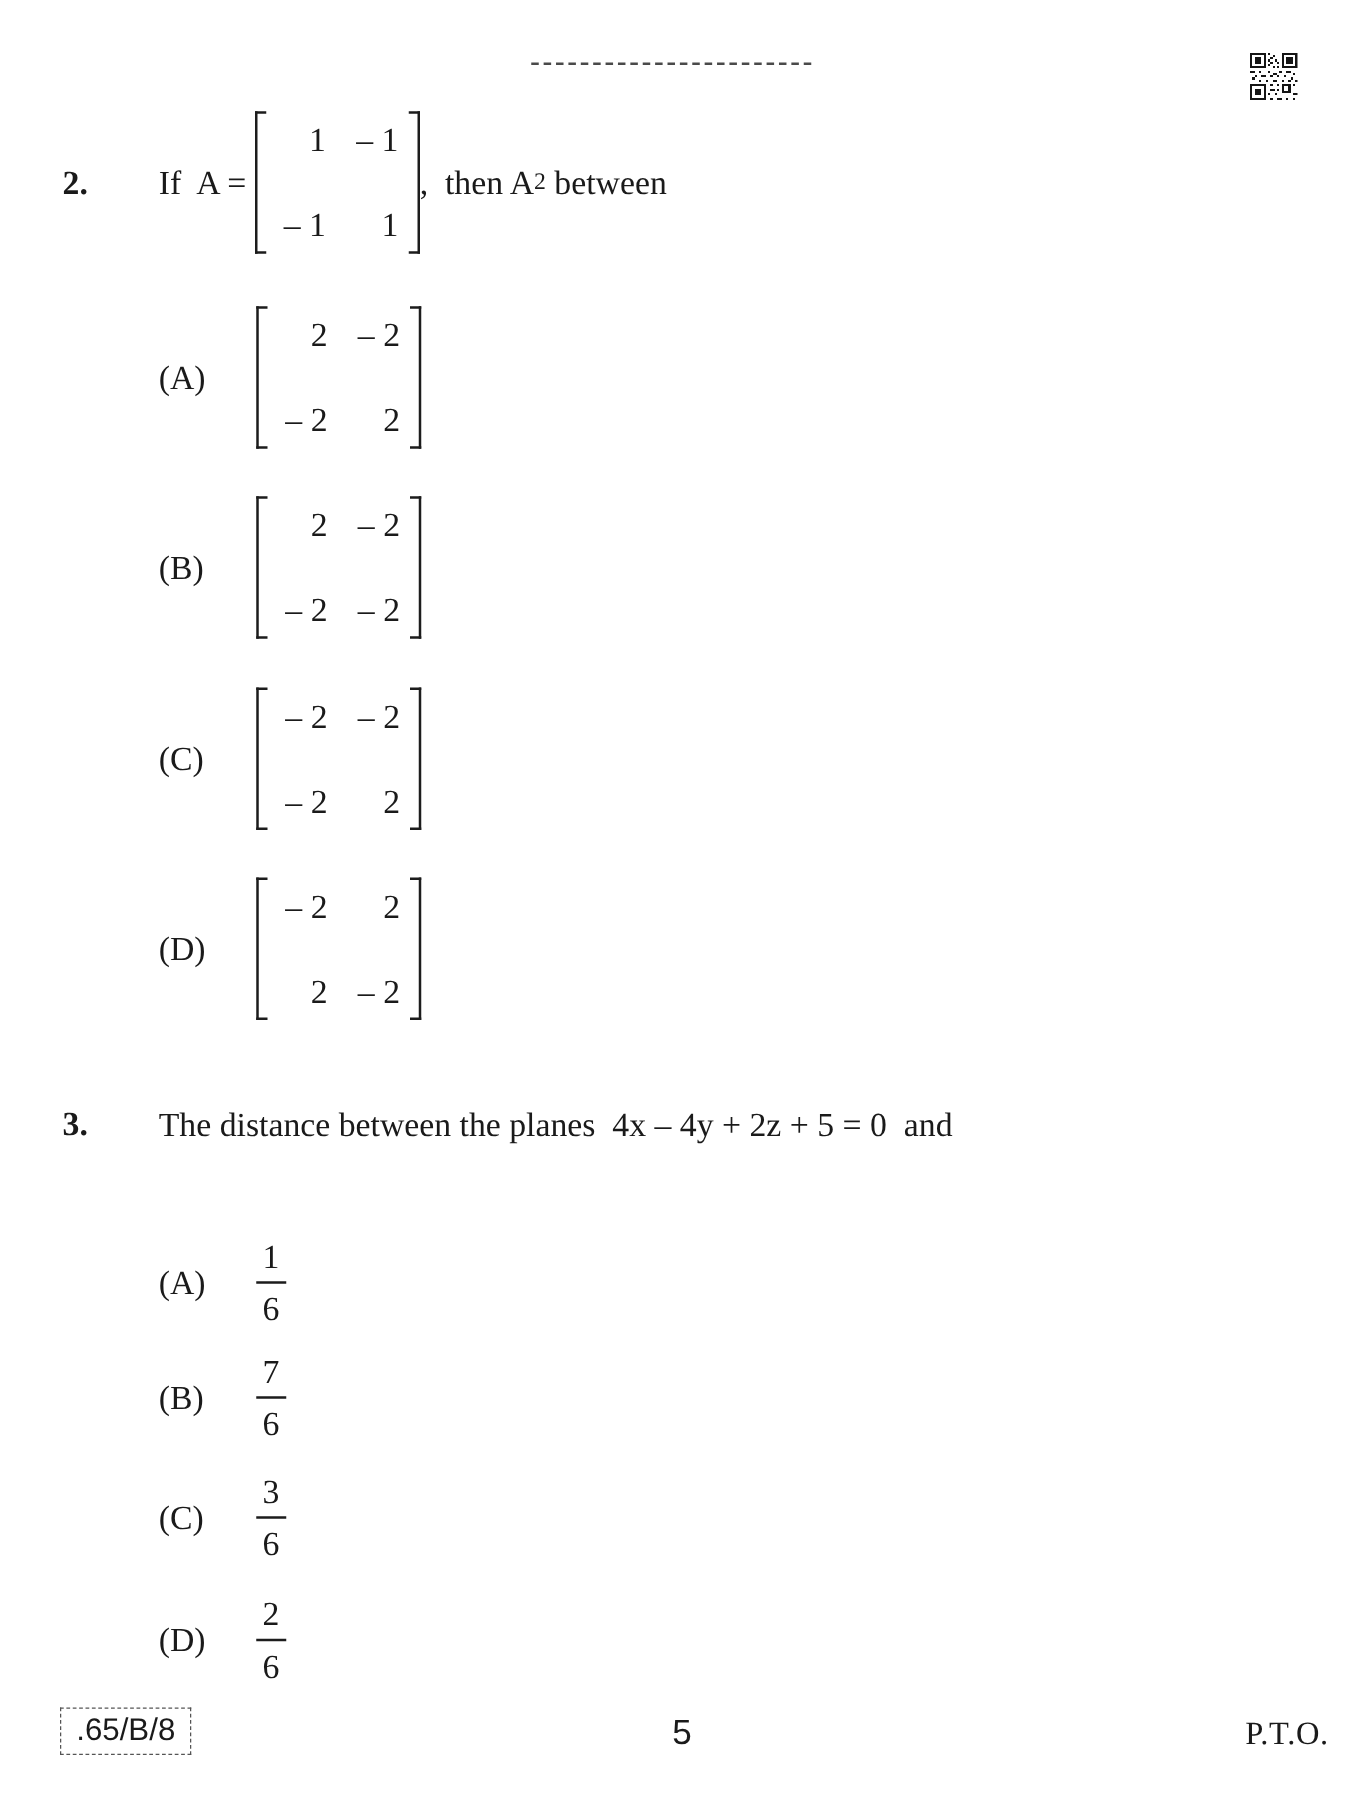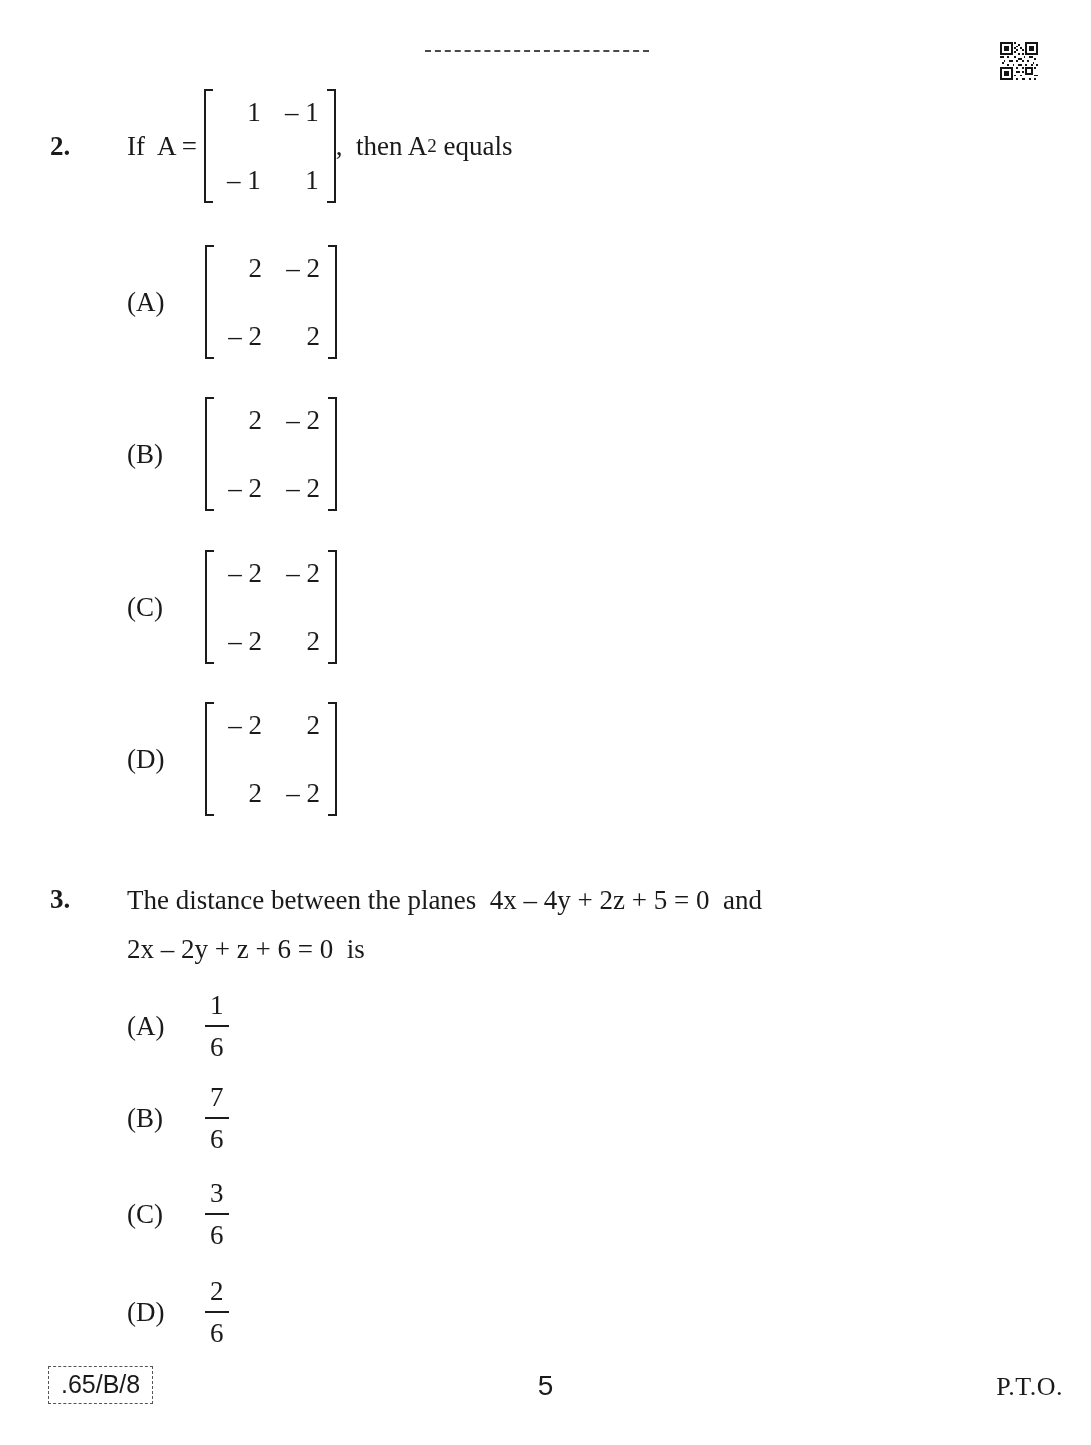--- a/index.html
+++ b/index.html
@@ -37,21 +37,21 @@
   .br.r { border-right: 2.5px solid #1c1c1c; border-top: 2.5px solid #1c1c1c; border-bottom: 2.5px solid #1c1c1c; }
   .cells {
     display: grid;
     grid-template-columns: 42px 58px;
     row-gap: 38px;
     padding: 8px 8px 8px 6px;
   }
   .cell { text-align: right; line-height: 30px; white-space: pre; }
 
   
-  .stem-lines { display: flex; flex-direction: column; gap: 16px; }
+  .stem-lines { display: flex; flex-direction: row; gap: 28px; }
   .stem-lines > span { line-height: 33px; }
 
   
   .fraction { display: inline-flex; flex-direction: column; align-items: center; line-height: 30px; }
   .frac-num { padding: 0 5px 5px; border-bottom: 2.5px solid #1c1c1c; }
   .frac-den { padding-top: 5px; }
 
   sup.exp { font-size: 19px; line-height: 0; vertical-align: 13px; }
 
   
@@ -160,21 +160,21 @@
       <span class="cells">
         <span class="cell">1</span>
         <span class="cell">– 1</span>
         <span class="cell">– 1</span>
         <span class="cell">1</span>
       </span>
       <span class="br r"></span>
     </span>
     <span class="pre">,  then A</span>
       <sup class="exp">2</sup>
-      <span class="pre"> equals</span>
+      <span class="pre"> between</span>
   </div>
 
   <div class="row q2-opt-a">
     <span class="opt-label">(A)</span>
     <span class="matrix">
       <span class="br l"></span>
       <span class="cells">
         <span class="cell">2</span>
         <span class="cell">– 2</span>
         <span class="cell">– 2</span>
@@ -223,21 +223,20 @@
         <span class="cell">– 2</span>
       </span>
       <span class="br r"></span>
     </span>
   </div>
 
   <div class="row q3-stem">
     <span class="qnum">3.</span>
     <span class="stem-lines">
       <span class="pre">The distance between the planes  4x – 4y + 2z + 5 = 0  and</span>
-      <span class="pre">2x – 2y + z + 6 = 0  is</span>
     </span>
   </div>
 
   <div class="row q3-opt-a">
     <span class="opt-label">(A)</span>
     <span class="fraction">
       <span class="frac-num">1</span>
       <span class="frac-den">6</span>
     </span>
   </div>

